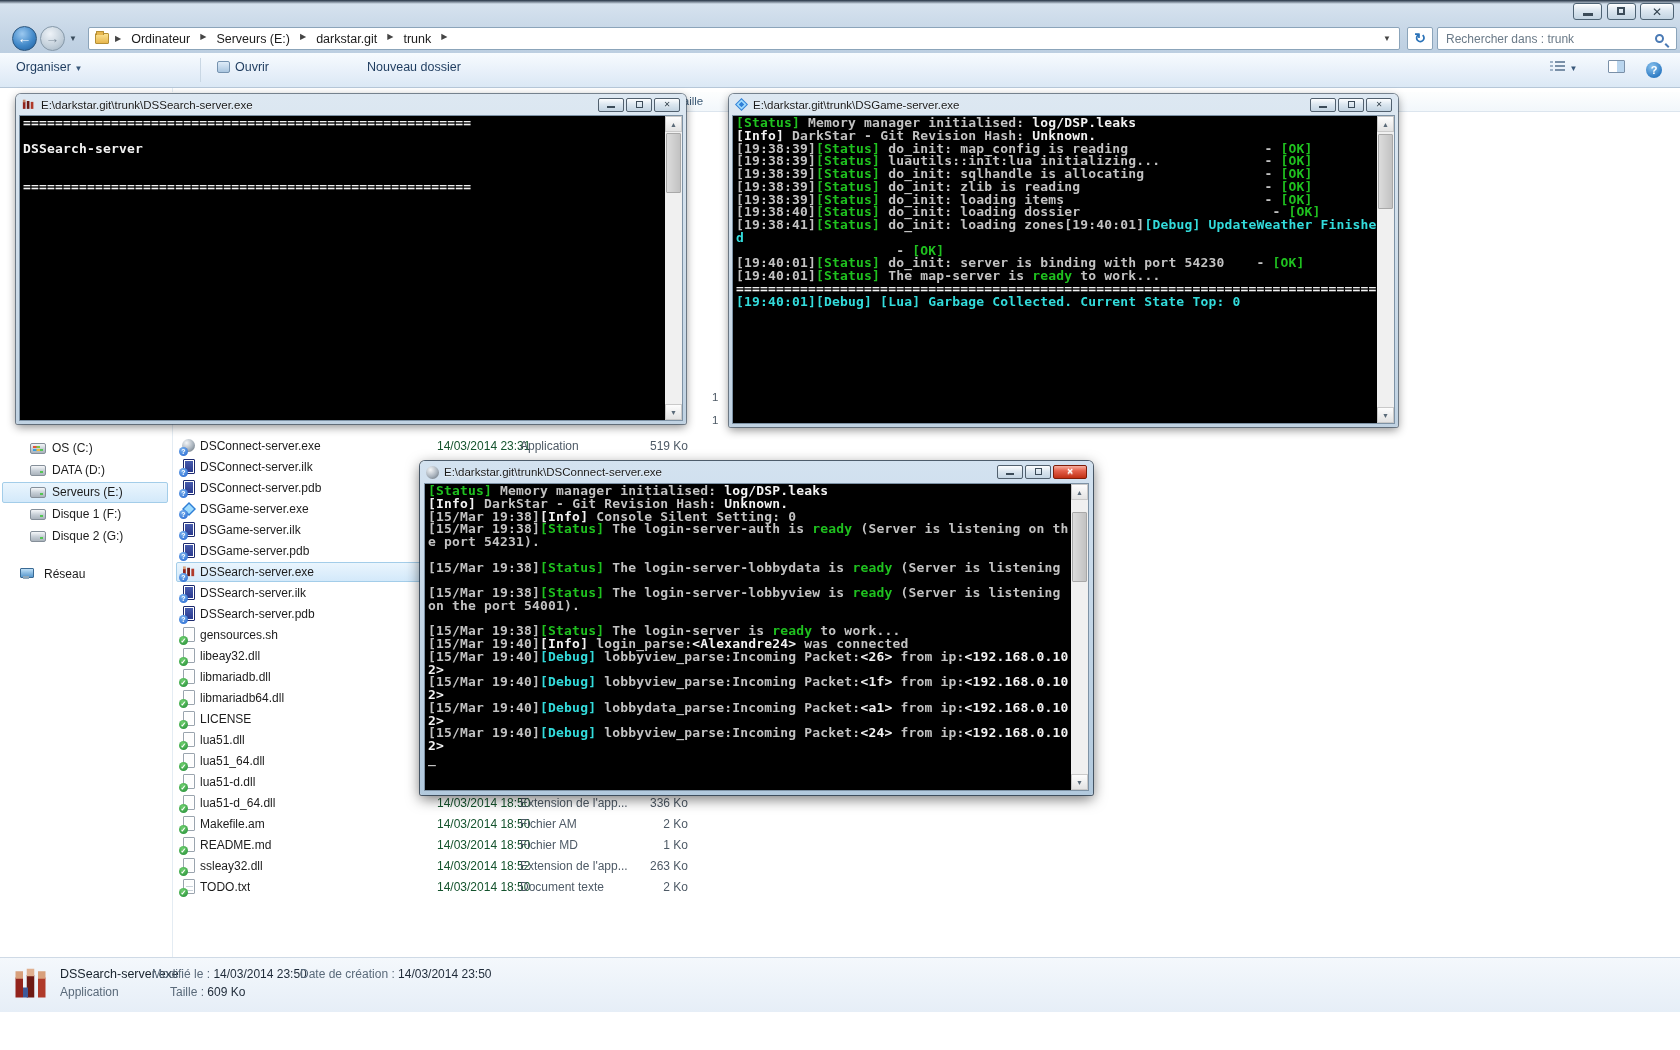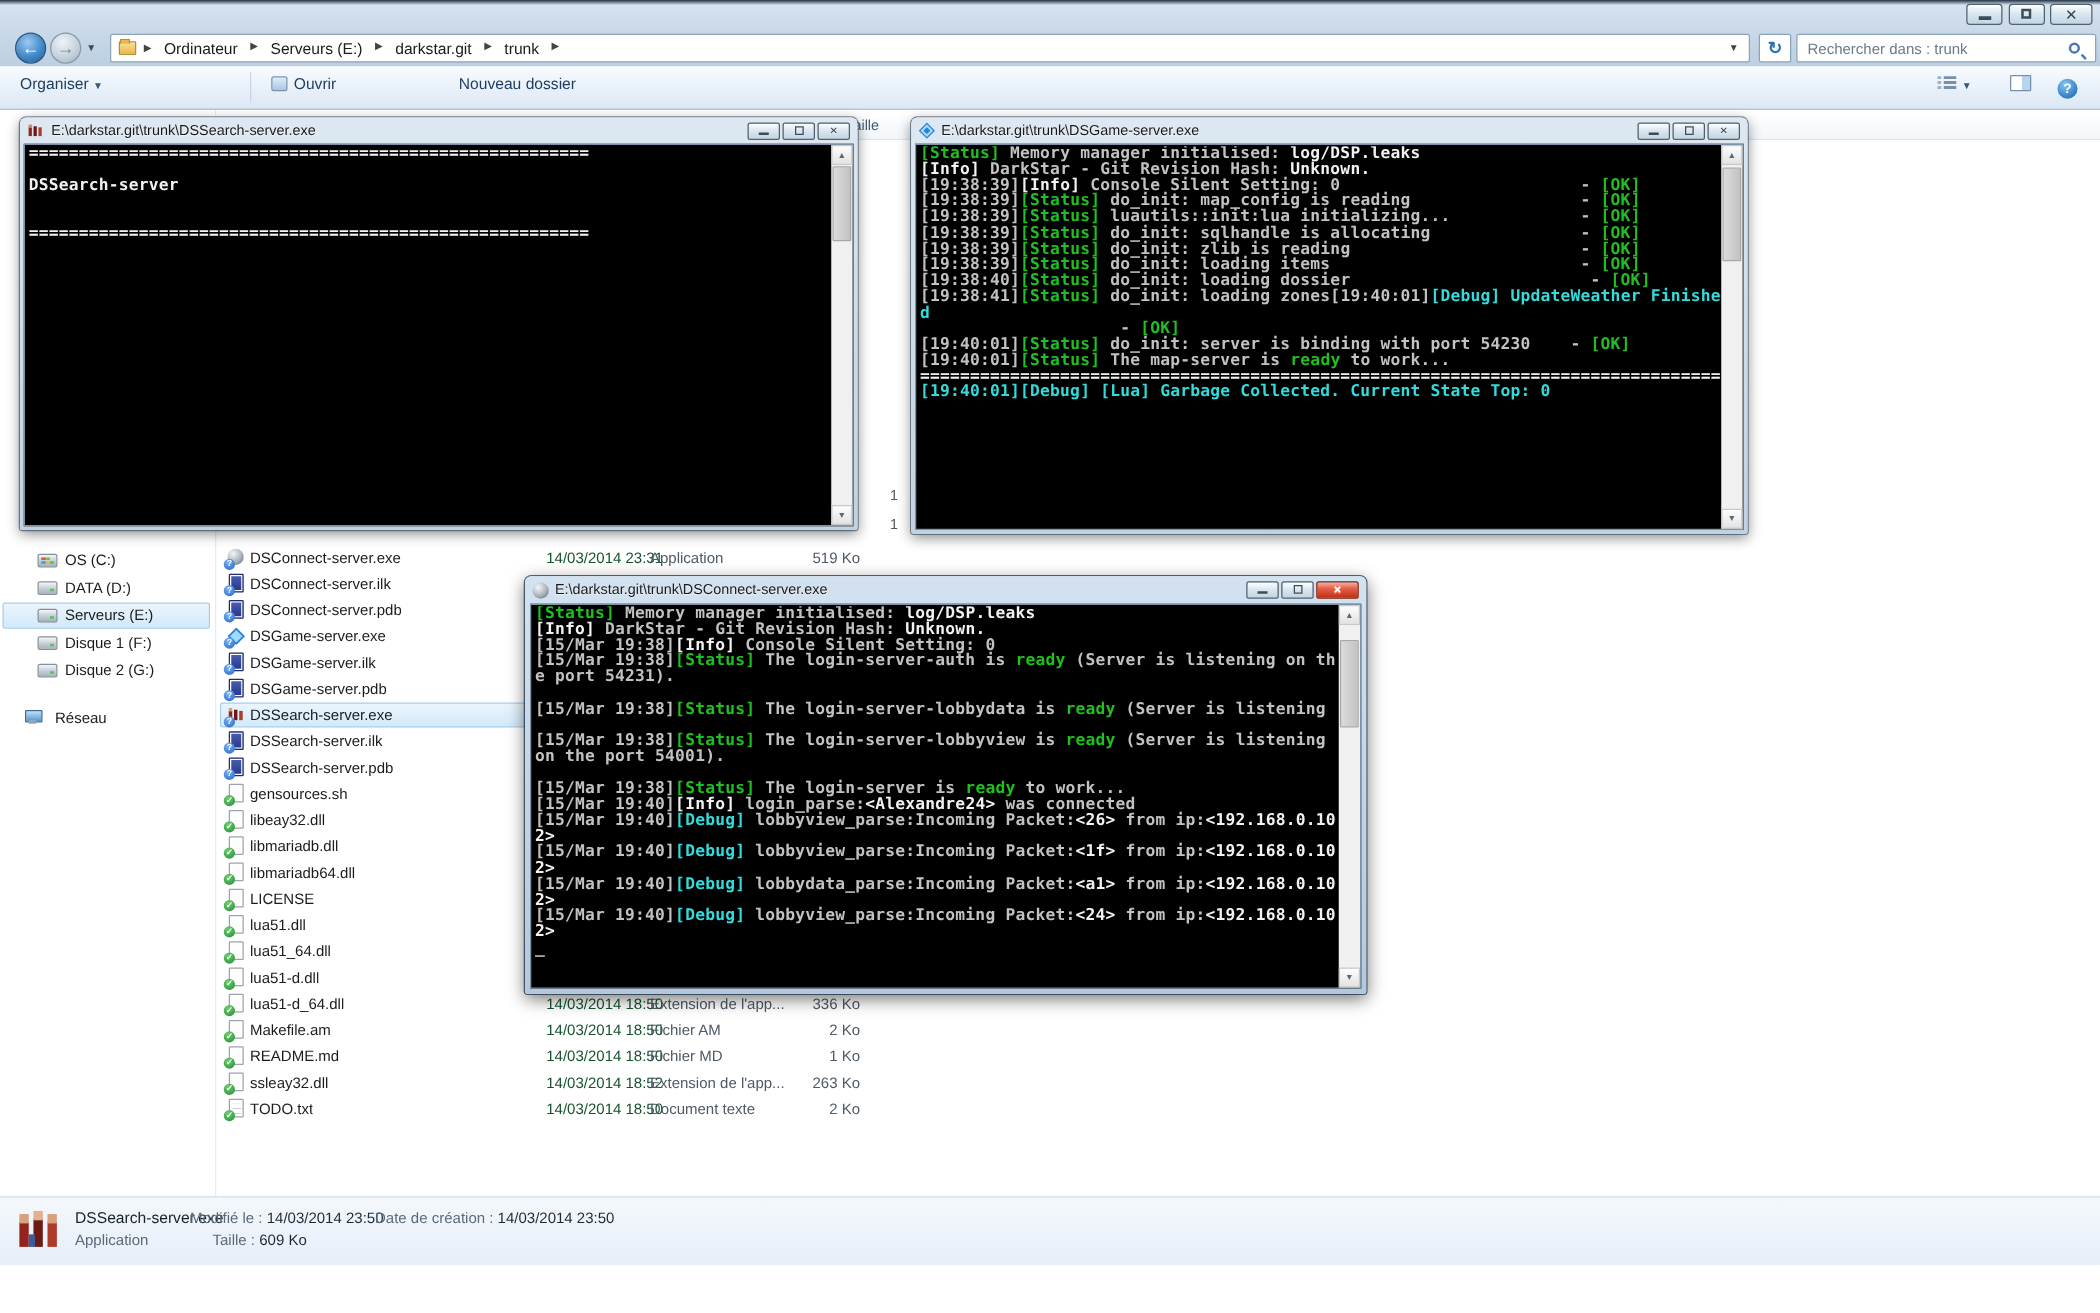--- a/index.html
+++ b/index.html
@@ -480,21 +480,20 @@
     <span class="cbtns">
       <span class="cbtn"><span class="glyph-min" style="width:8px;margin-top:7px;height:2px"></span></span>
       <span class="cbtn"><span class="glyph-rest" style="width:7px;height:7px;border-width:1px;margin-top:2px"></span></span>
       <span class="cbtn">✕</span>
     </span>
   </div>
   <div class="cview" style="left:3px;top:21px;right:3px;bottom:3px">
     <div class="ctext" id="con-game">
         <div class="cline"><span class="c-gr">[Status]</span><span class="c-g"> Memory manager initialised: </span><span class="c-wh">log/DSP.leaks</span></div>
         <div class="cline"><span class="c-wh">[Info]</span><span class="c-g"> DarkStar - Git Revision Hash: </span><span class="c-wh">Unknown.</span></div>
-        <div class="cline"><span class="c-g">[19:38:39]</span><span class="c-wh">[Info]</span><span class="c-g"> Console Silent Setting: 0                        - </span><span class="c-gr">[OK]</span></div>
         <div class="cline"><span class="c-g">[19:38:39]</span><span class="c-gr">[Status]</span><span class="c-g"> do_init: map_config is reading                 - </span><span class="c-gr">[OK]</span></div>
         <div class="cline"><span class="c-g">[19:38:39]</span><span class="c-gr">[Status]</span><span class="c-g"> luautils::init:lua initializing...             - </span><span class="c-gr">[OK]</span></div>
         <div class="cline"><span class="c-g">[19:38:39]</span><span class="c-gr">[Status]</span><span class="c-g"> do_init: sqlhandle is allocating               - </span><span class="c-gr">[OK]</span></div>
         <div class="cline"><span class="c-g">[19:38:39]</span><span class="c-gr">[Status]</span><span class="c-g"> do_init: zlib is reading                       - </span><span class="c-gr">[OK]</span></div>
         <div class="cline"><span class="c-g">[19:38:39]</span><span class="c-gr">[Status]</span><span class="c-g"> do_init: loading items                         - </span><span class="c-gr">[OK]</span></div>
         <div class="cline"><span class="c-g">[19:38:40]</span><span class="c-gr">[Status]</span><span class="c-g"> do_init: loading dossier                        - </span><span class="c-gr">[OK]</span></div>
         <div class="cline"><span class="c-g">[19:38:41]</span><span class="c-gr">[Status]</span><span class="c-g"> do_init: loading zones</span><span class="c-g">[19:40:01]</span><span class="c-cy">[Debug]</span><span class="c-cy"> UpdateWeather Finishe</span></div>
         <div class="cline"><span class="c-cy">d</span></div>
         <div class="cline"><span class="c-g">                    - </span><span class="c-gr">[OK]</span></div>
         <div class="cline"><span class="c-g">[19:40:01]</span><span class="c-gr">[Status]</span><span class="c-g"> do_init: server is binding with port 54230    - </span><span class="c-gr">[OK]</span></div>

